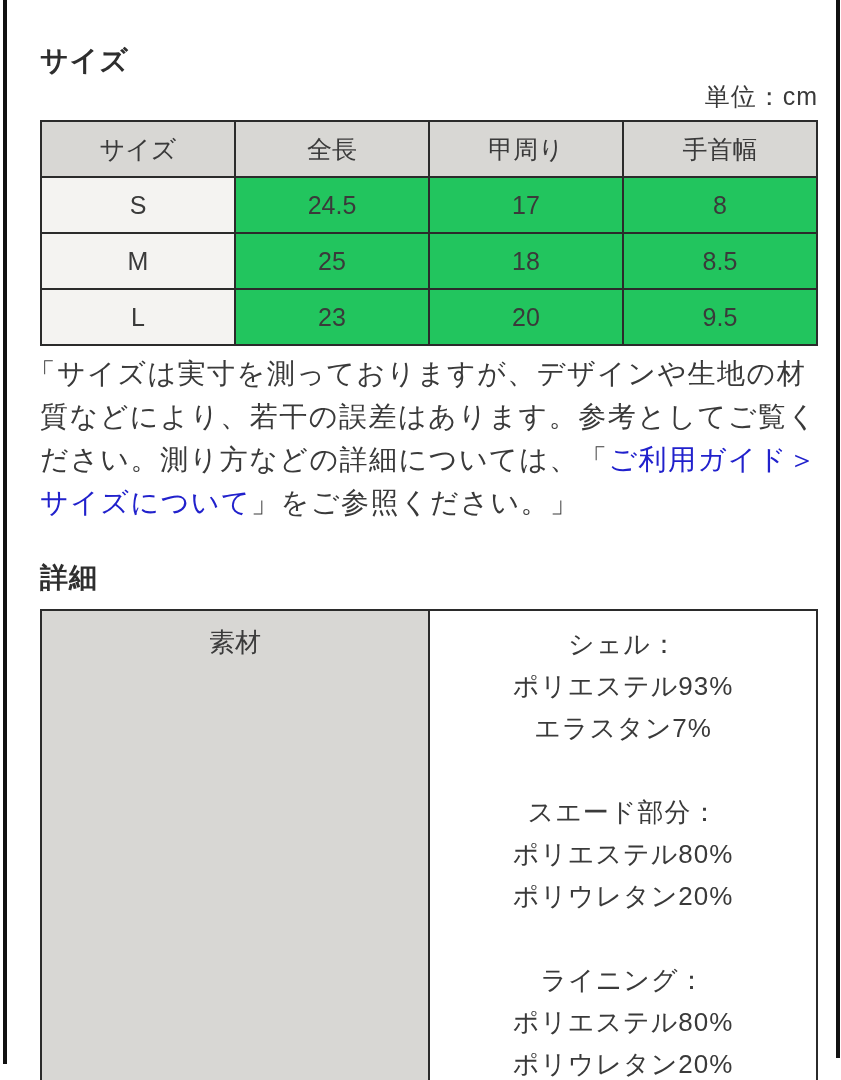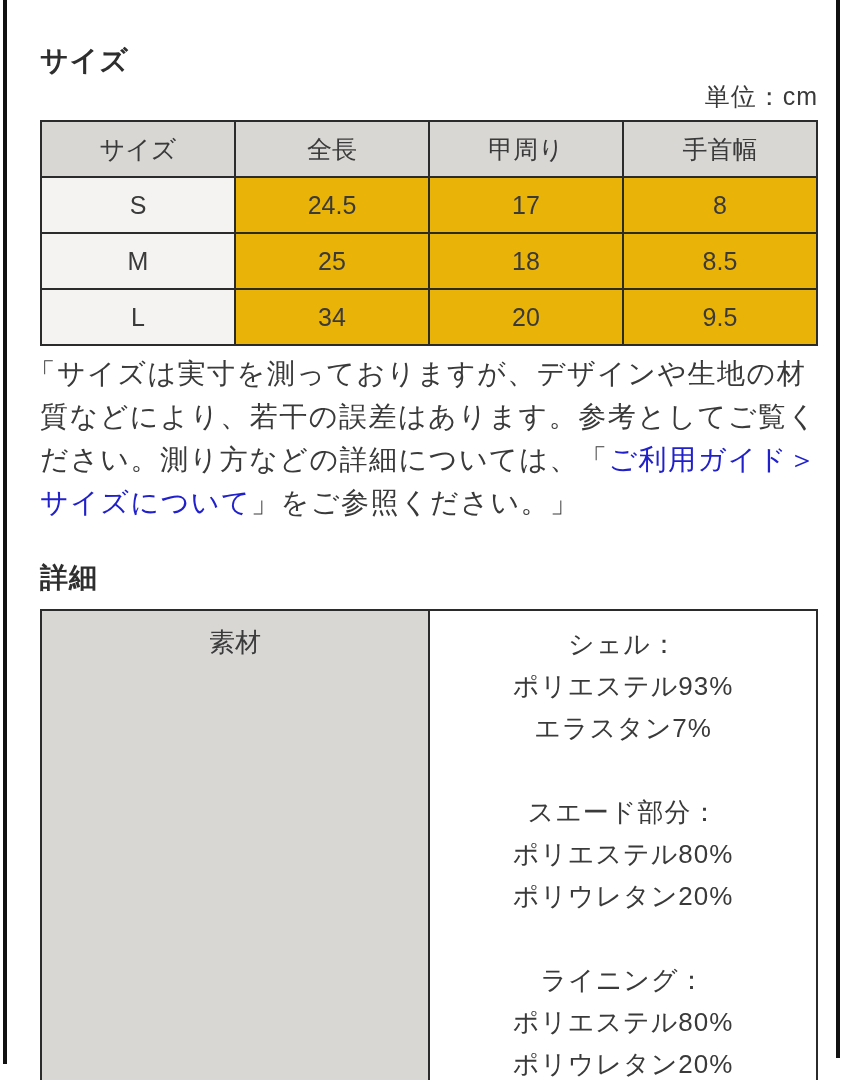--- a/index.html
+++ b/index.html
@@ -32,21 +32,21 @@
 
   table { border-collapse: collapse; table-layout: fixed; width: 778px; }
   td, th { border: 2px solid #2b2b2b; font-weight: 400; }
 
   .size-table th, .size-table td {
     width: 25%; height: 56px; text-align: center; vertical-align: middle;
     font-size: 25px; color: #3a3a3a;
   }
   .size-table thead th { background: #d8d7d4; }
   .size-table td.rowlabel { background: #f4f3f1; }
-  .size-table td { background: #eab308; }
+  .size-table td { background: #22c55e; }
 
   .note {
     margin-top: 6px;
     font-size: 28px; line-height: 43px; letter-spacing: 1.5px;
     color: #3a3a3a; text-indent: -0.45em;
   }
   .note a { color: #2121cc; text-decoration: none; }
 
   .heading-detail { margin-top: 35px; margin-bottom: 12px; }
 
@@ -93,21 +93,21 @@
           <td>8</td>
         </tr>
         <tr>
           <td class="rowlabel">M</td>
           <td>25</td>
           <td>18</td>
           <td>8.5</td>
         </tr>
         <tr>
           <td class="rowlabel">L</td>
-          <td>34</td>
+          <td>23</td>
           <td>20</td>
           <td>9.5</td>
         </tr>
       </tbody>
     </table>
 
     <p class="note"><span>「サイズは実寸を測っておりますが、デザインや生地の材質などにより、若干の誤差はあります。参考としてご覧ください。測り方などの詳細については、「</span><a href="#">ご利用ガイド＞サイズについて</a><span>」をご参照ください。」</span></p>
 
     <div class="section-heading heading-detail">詳細</div>
 

